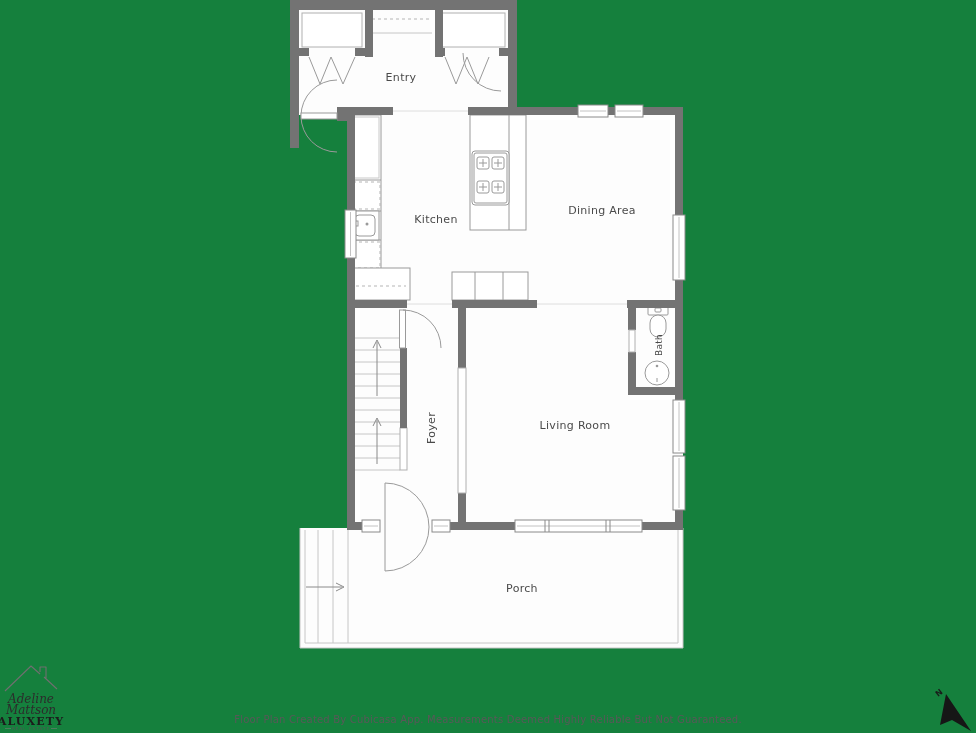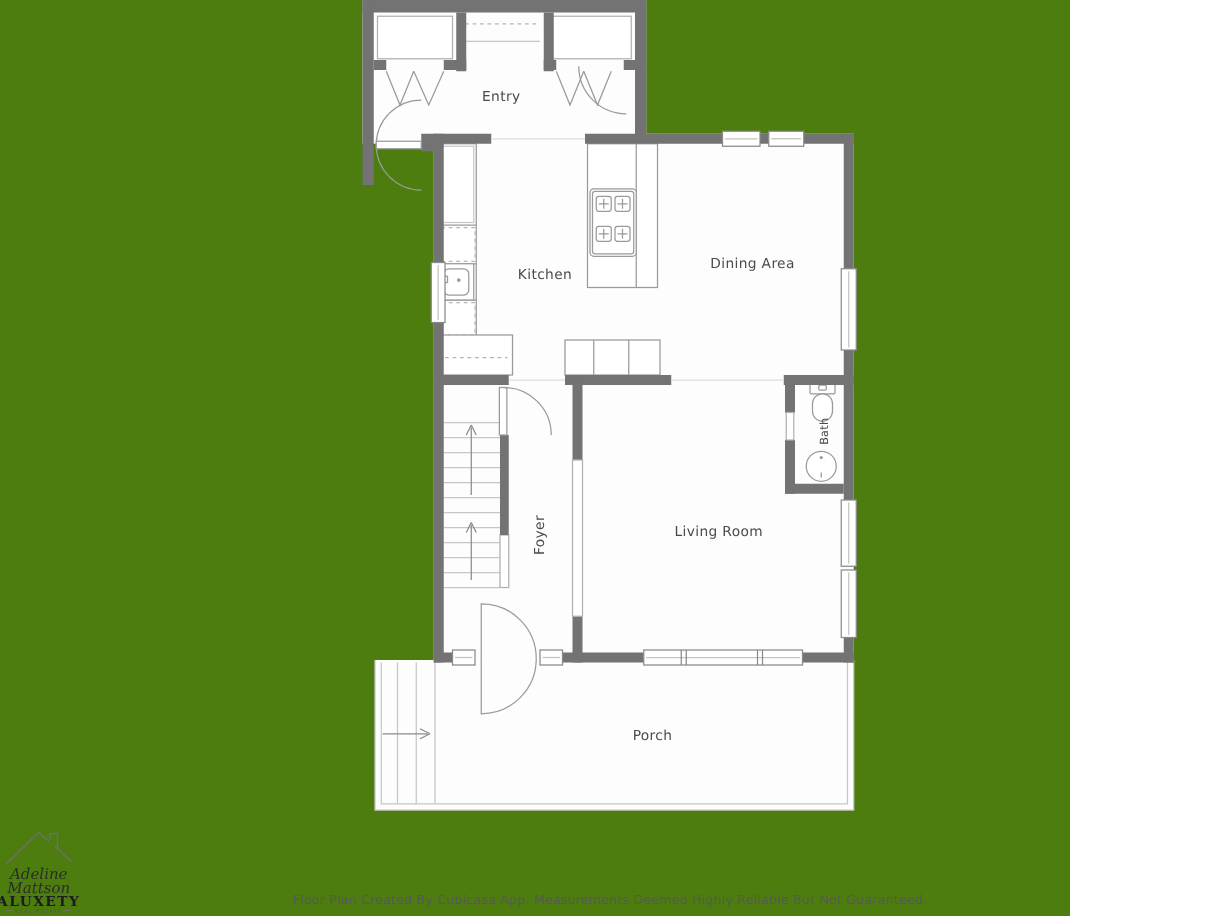--- a/index.html
+++ b/index.html
@@ -1,16 +1,16 @@
 <!DOCTYPE html>
 <html><head>
 <meta charset="utf-8">
 <style>
   html,body{margin:0;padding:0;background:#ffffff;}
-  #stage{position:relative;width:856px;height:733px;background:#4d7c0f;overflow:hidden;
+  #stage{position:relative;width:976px;height:733px;background:#15803d;overflow:hidden;
          font-family:"DejaVu Sans",sans-serif;}
   svg{position:absolute;left:0;top:0;}
   .wall{fill:#737373;stroke:none;}
   .floor{fill:#fdfdfd;}
   .fix{fill:#ffffff;stroke:#9a9a9a;stroke-width:1;}
   .fixline{stroke:#9a9a9a;stroke-width:1;fill:none;}
   .thin{stroke:#c6c6c6;stroke-width:1;fill:none;}
   .vfaint{stroke:#dedede;stroke-width:1;fill:none;}
   .dash{stroke:#b5b5b5;stroke-width:1;fill:none;stroke-dasharray:3,3;}
   .win{fill:#ffffff;stroke:#8a8a8a;stroke-width:1;}

